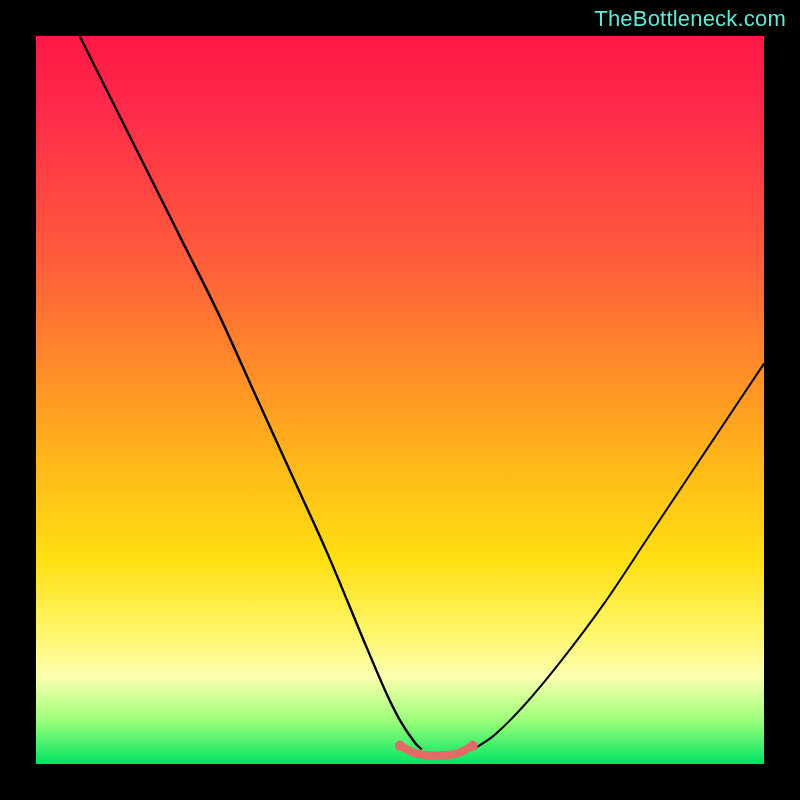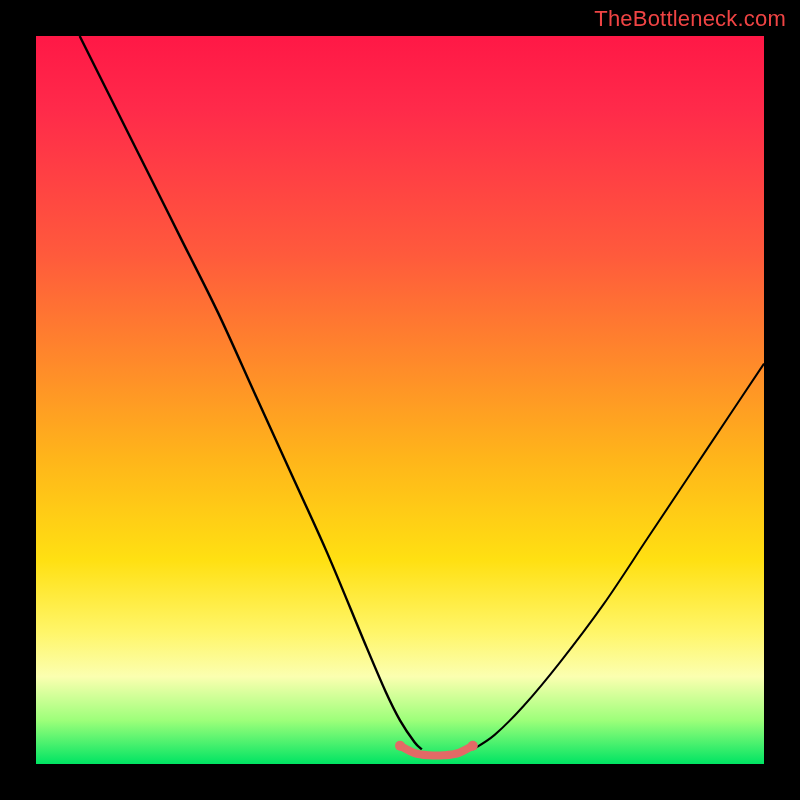--- a/index.html
+++ b/index.html
@@ -35,21 +35,21 @@
       #fff66a 82%,
       #fbffb0 88%,
       #9dff7a 94%,
       #00e463 100%
     );
   }
   .watermark {
     position: absolute;
     top: 6px;
     right: 14px;
-    color: #ef4444;
+    color: #5eead4;
     font-size: 22px;
     letter-spacing: 0.2px;
     user-select: none;
   }
   svg.curves {
     position: absolute;
     left: 0;
     top: 0;
     width: 728px;
     height: 728px;

